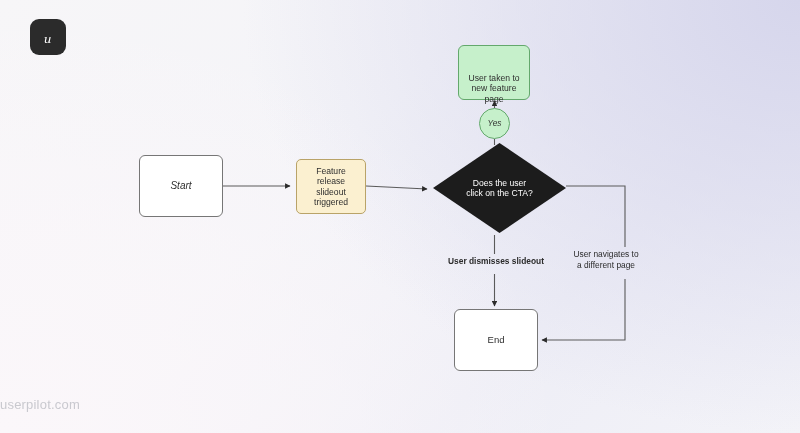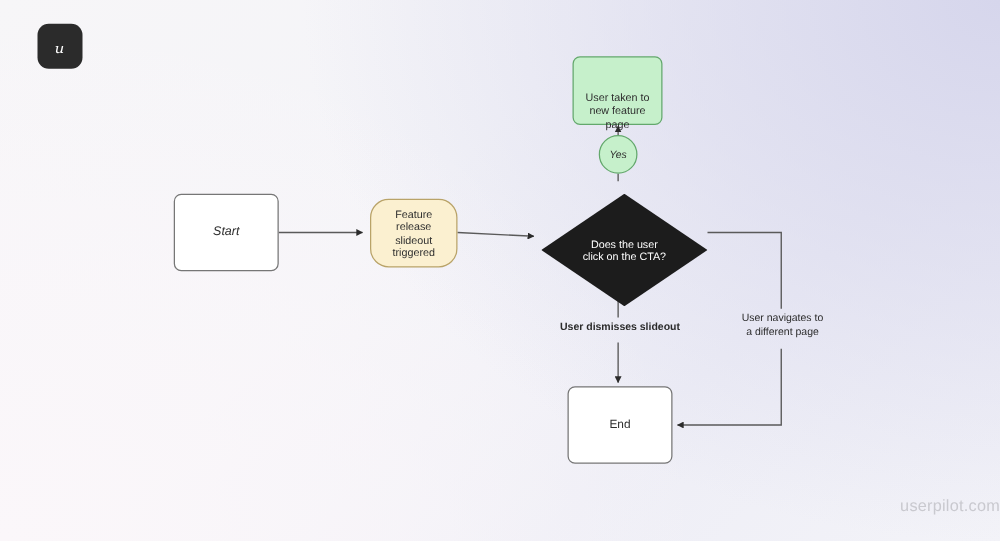--- a/index.html
+++ b/index.html
@@ -86,30 +86,30 @@
     font-style: italic;
   }
 
   #node-feature {
     left: 296px;
     top: 159px;
     width: 70px;
     height: 55px;
     background: #fbf0d0;
     border: 1px solid #b9a368;
-    border-radius: 15px;
+    border-radius: 5px;
   }
   #node-feature .label {
     font-size: 8.6px;
     color: #2e2e2e;
   }
 
   #node-decision {
     left: 433px;
-    top: 155px;
+    top: 143px;
     width: 133px;
     height: 90px;
     background: transparent;
     border: 0;
   }
   #node-decision .diamond {
     position: absolute;
     left: 0;
     top: 0;
     width: 100%;
@@ -176,32 +176,32 @@
     text-align: center;
     white-space: pre-line;
   }
   #label-dismiss {
     left: 420px;
     top: 256px;
     width: 152px;
     font-weight: bold;
   }
   #label-navigate {
-    left: 567px;
+    left: 547px;
     top: 249px;
     width: 118px;
   }
 
   
   #watermark {
     position: absolute;
     left: 0;
     top: 397px;
     width: 800px;
-    text-align: right;
+    text-align: left;
     font-size: 13px;
     color: #c9c9cf;
     letter-spacing: 0.2px;
   }
 </style>
 </head>
 <body>
 
 <div id="canvas">
 

